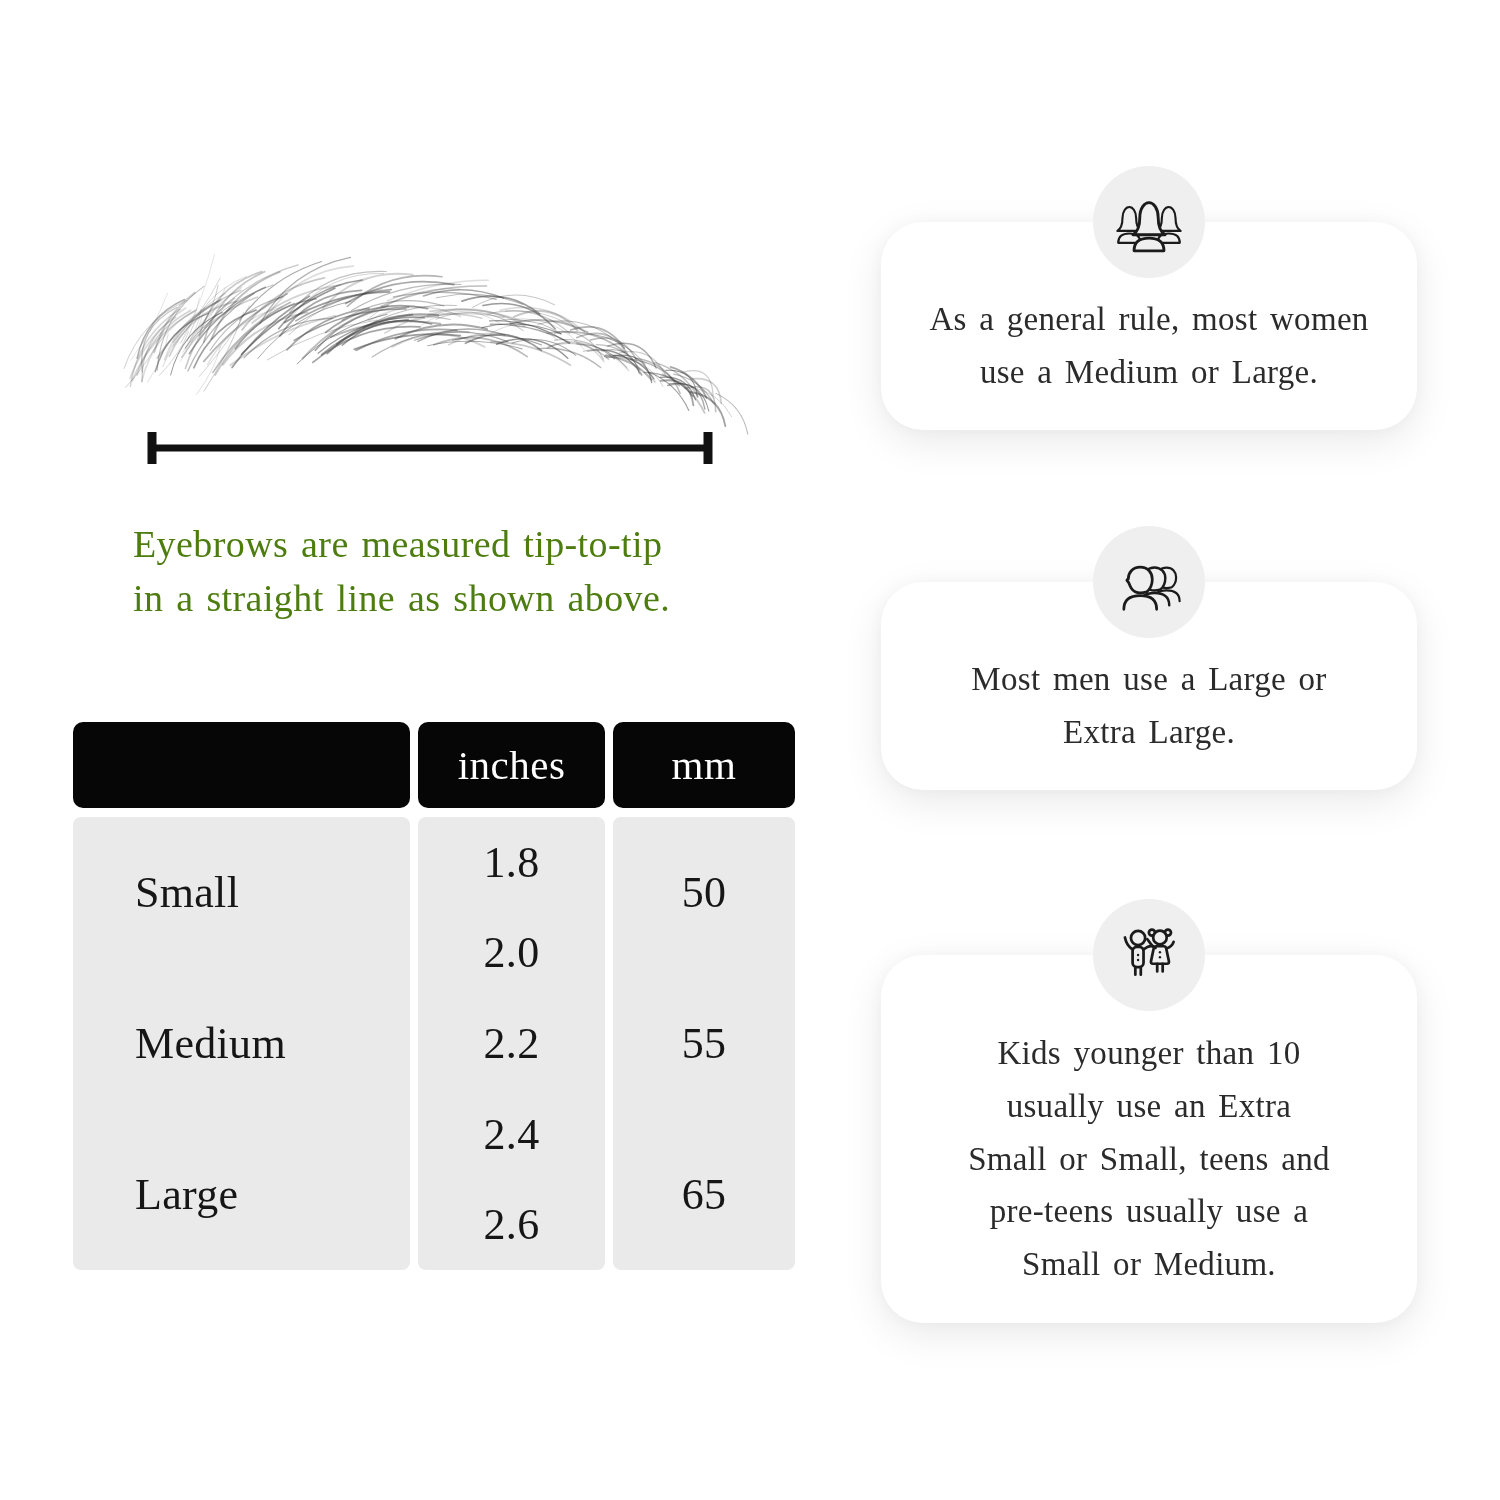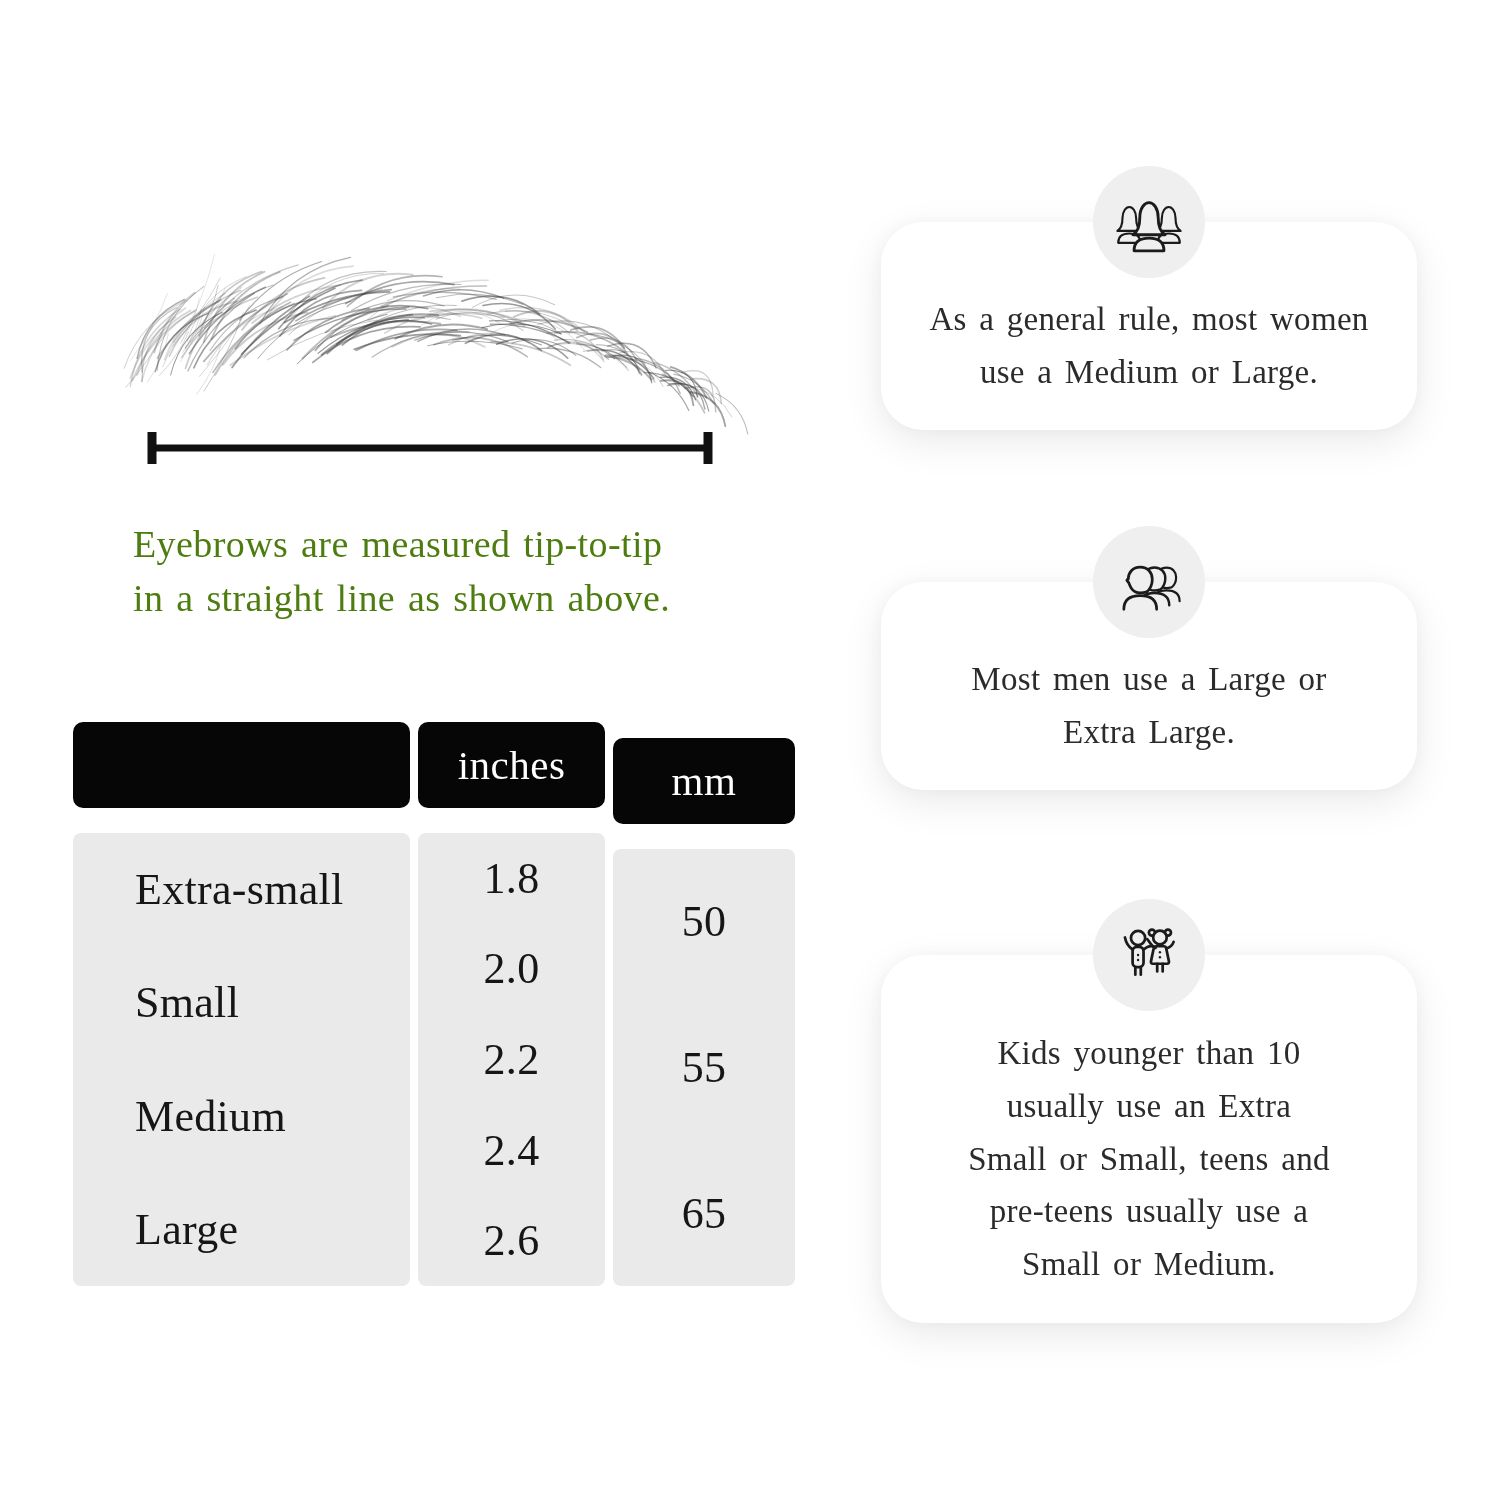--- a/index.html
+++ b/index.html
@@ -17,21 +17,21 @@
   
   .size-table{position:absolute;left:73px;top:722px;width:722px;}
   .t-head{display:flex;gap:8px;}
   .th{
     height:86px;background:#060606;border-radius:10px;color:#ffffff;
     display:flex;align-items:center;justify-content:center;
     font-size:41px;letter-spacing:.5px;
   }
   .t-body{display:flex;gap:8px;margin-top:9px;height:453px;}
   .tcol{background:#eaeaea;border-radius:8px;display:flex;flex-direction:column;}
-  .c1{width:337px;} .c2{width:187px;font-family:Liberation Serif, serif;} .c3{width:182px;margin-top:16px;}
+  .c1{width:337px;} .c2{width:187px;font-family:Liberation Serif, serif;} .c3{width:182px;}
   .cell{
     flex:1;display:flex;align-items:center;font-size:44px;color:#161616;letter-spacing:.3px;
   }
   .tcol.c1 .cell{justify-content:flex-start;padding-left:62px;}
   .tcol.c2 .cell,.tcol.c3 .cell{justify-content:center;}
   
   .card{
     position:absolute;left:881px;width:536px;background:#ffffff;border-radius:42px;
     box-shadow:0 12px 40px rgba(0,0,0,.085),0 0 16px rgba(0,0,0,.03);
     display:flex;align-items:center;justify-content:center;
@@ -246,21 +246,20 @@
 in a straight line as shown above.</div>
 
   <div class="size-table">
     <div class="t-head">
       <div class="th c1"></div>
       <div class="th c2">inches</div>
       <div class="th c3">mm</div>
     </div>
     <div class="t-body">
       <div class="tcol c1">
-        <div class="cell">Extra-small</div>
         <div class="cell">Small</div>
         <div class="cell">Medium</div>
         <div class="cell">Large</div>
       </div>
       <div class="tcol c2">
         <div class="cell">1.8</div>
         <div class="cell">2.0</div>
         <div class="cell">2.2</div>
         <div class="cell">2.4</div>
         <div class="cell">2.6</div>

